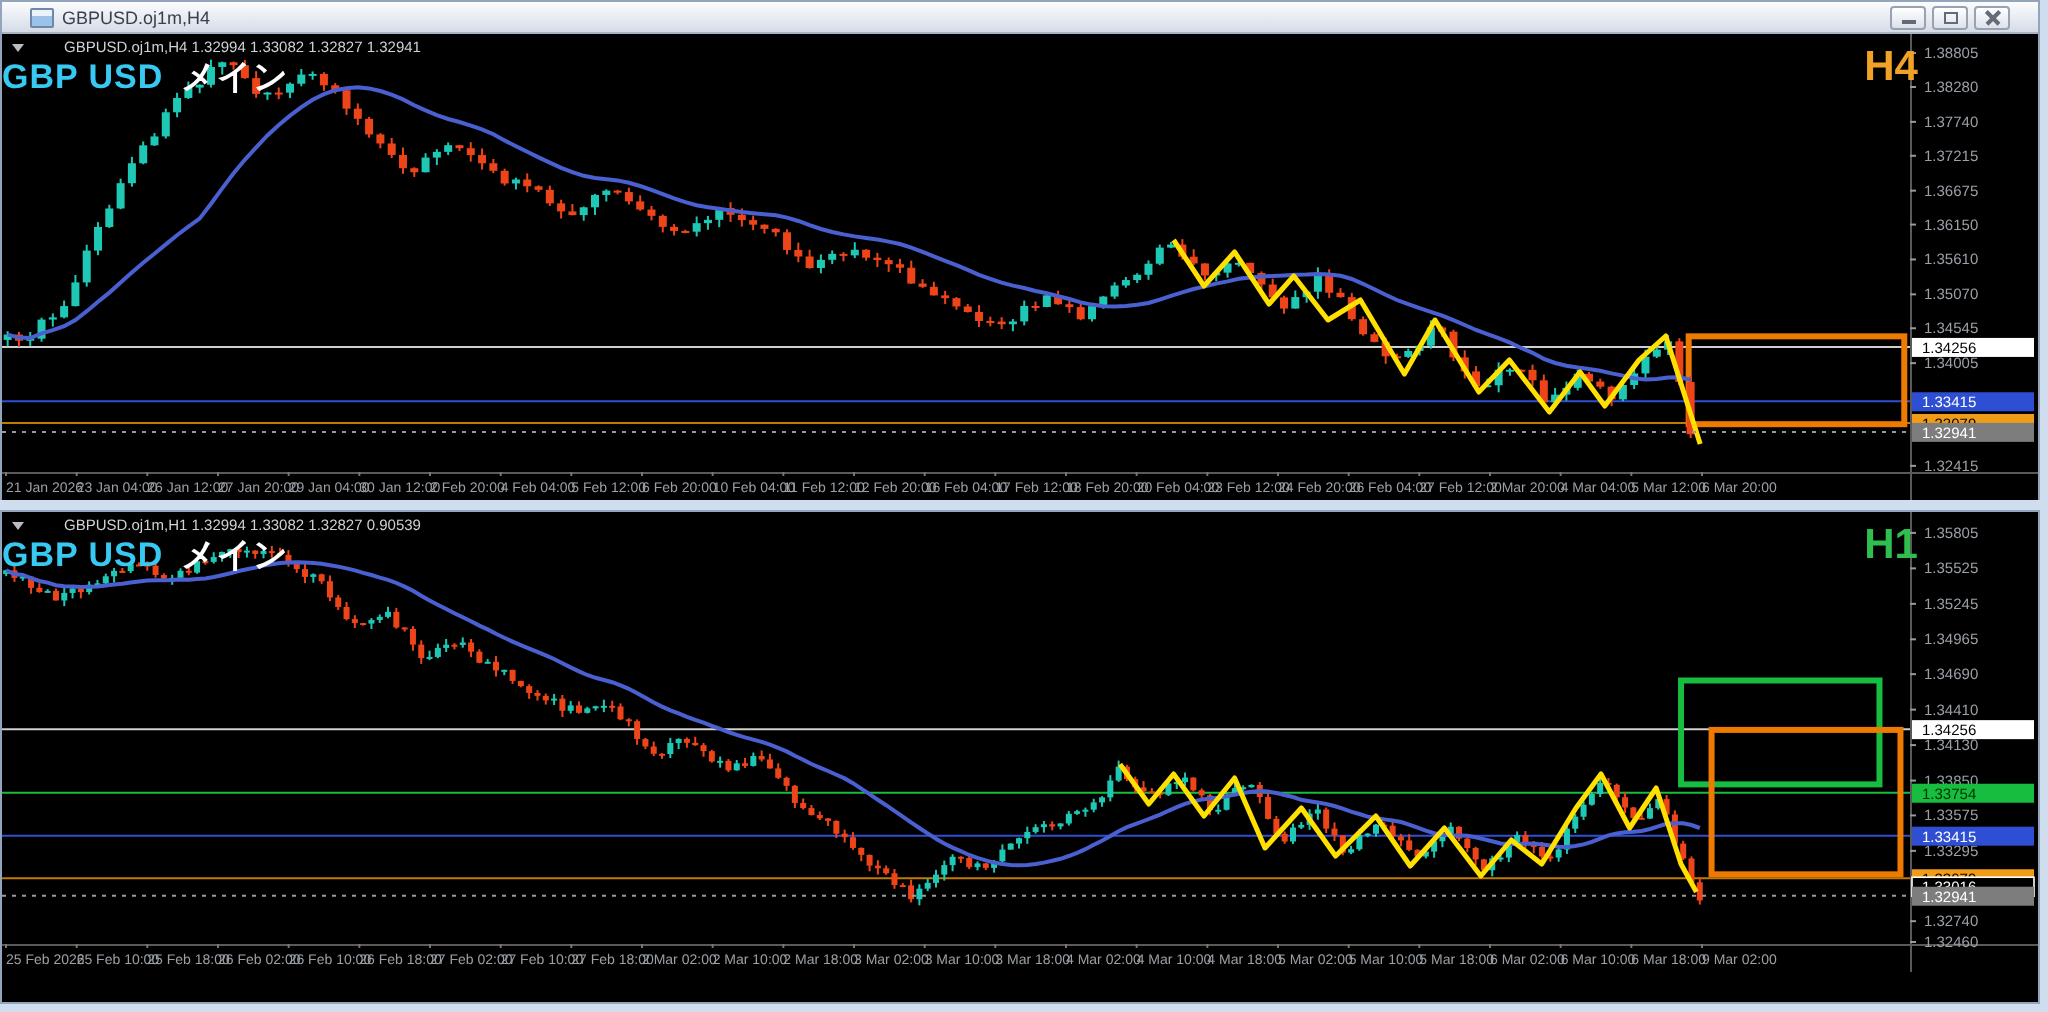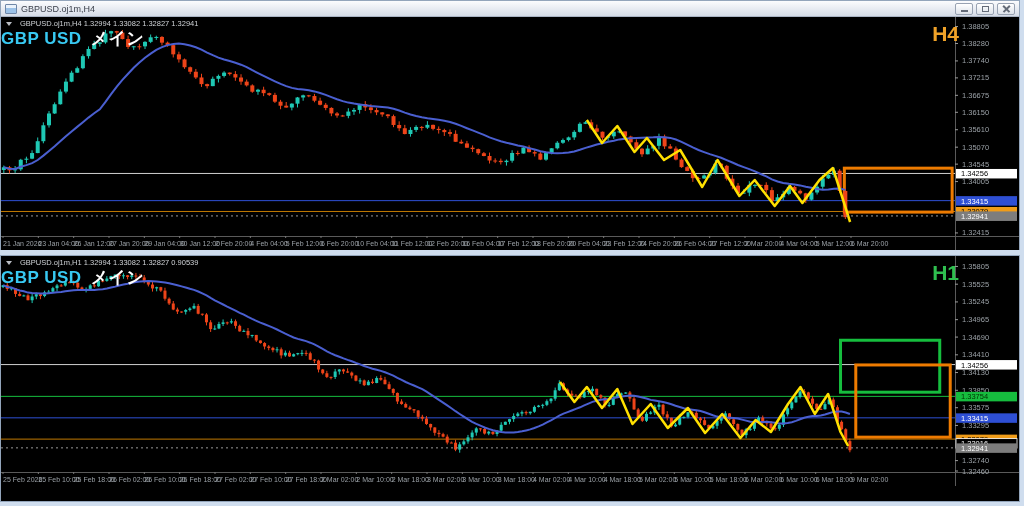--- a/index.html
+++ b/index.html
@@ -3,40 +3,40 @@
 <meta charset="utf-8">
 <style>
   html,body{margin:0;padding:0;}
   #app{position:relative;width:1024px;height:506px;background:#cfddee;overflow:hidden;
        font-family:"Liberation Sans",sans-serif;}
   .win{position:absolute;left:0;width:1020px;border:1px solid #93a5bb;box-sizing:border-box;
        background:#000;}
   #win0{top:0;height:250px;}
   #win1{top:255px;height:247px;}
   .titlebar{height:15px;background:linear-gradient(#fbfcfe,#d6dce7);display:flex;align-items:center;
-       padding:0 4px;gap:4px;border-bottom:1px solid #aab4c4;font-size:9px;color:#3a3f4a;}
+       padding:0 14px;gap:4px;border-bottom:1px solid #aab4c4;font-size:9px;color:#3a3f4a;}
   .win-icon{width:12px;height:10px;border:1px solid #6f87a8;border-radius:1px;
        background:linear-gradient(#eaf2fb 0 3px,#9cc2e8 3px 100%);box-sizing:border-box;}
   .win-title{white-space:nowrap;}
   .win-btns{margin-left:auto;display:flex;gap:3px;}
   .win-btns button{width:18px;height:12px;border:1px solid #98a2b2;border-radius:2px;
        background:linear-gradient(#ffffff,#dde2ea);padding:0;display:flex;align-items:center;
        justify-content:center;cursor:default;}
   .g-min{width:7px;height:2px;background:#646b78;margin-top:5px;}
   .g-res{width:7px;height:6px;border:1px solid #646b78;box-sizing:border-box;}
   .g-cls{position:relative;width:9px;height:9px;}
   .g-cls::before,.g-cls::after{content:"";position:absolute;left:0;top:4px;width:9px;height:1.5px;
        background:#646b78;}
   .g-cls::before{transform:rotate(45deg);}
   .g-cls::after{transform:rotate(-45deg);}
   .cbody{position:relative;background:#000;}
   svg.chart-svg{display:block;}
   svg text{font-family:"Liberation Sans",sans-serif;}
   .info-line{position:absolute;top:2px;left:5px;font-size:7.5px;color:#cfd2d6;display:flex;
-       align-items:center;gap:8px;z-index:5;white-space:nowrap;}
+       align-items:center;gap:20px;z-index:5;white-space:nowrap;}
   .tri{width:0;height:0;border-left:3px solid transparent;border-right:3px solid transparent;
        border-top:4px solid #b9bdc4;}
   .pair-line{position:absolute;top:10px;left:0;font-size:17px;font-weight:bold;z-index:5;
        letter-spacing:0.5px;white-space:nowrap;}
   .pair{color:#38c9f2;}
   .suffix{color:#ffffff;margin-left:9px;}
   .tf{position:absolute;top:5px;right:60px;font-size:21px;font-weight:bold;z-index:5;}
 </style>
 </head>
 <body>

